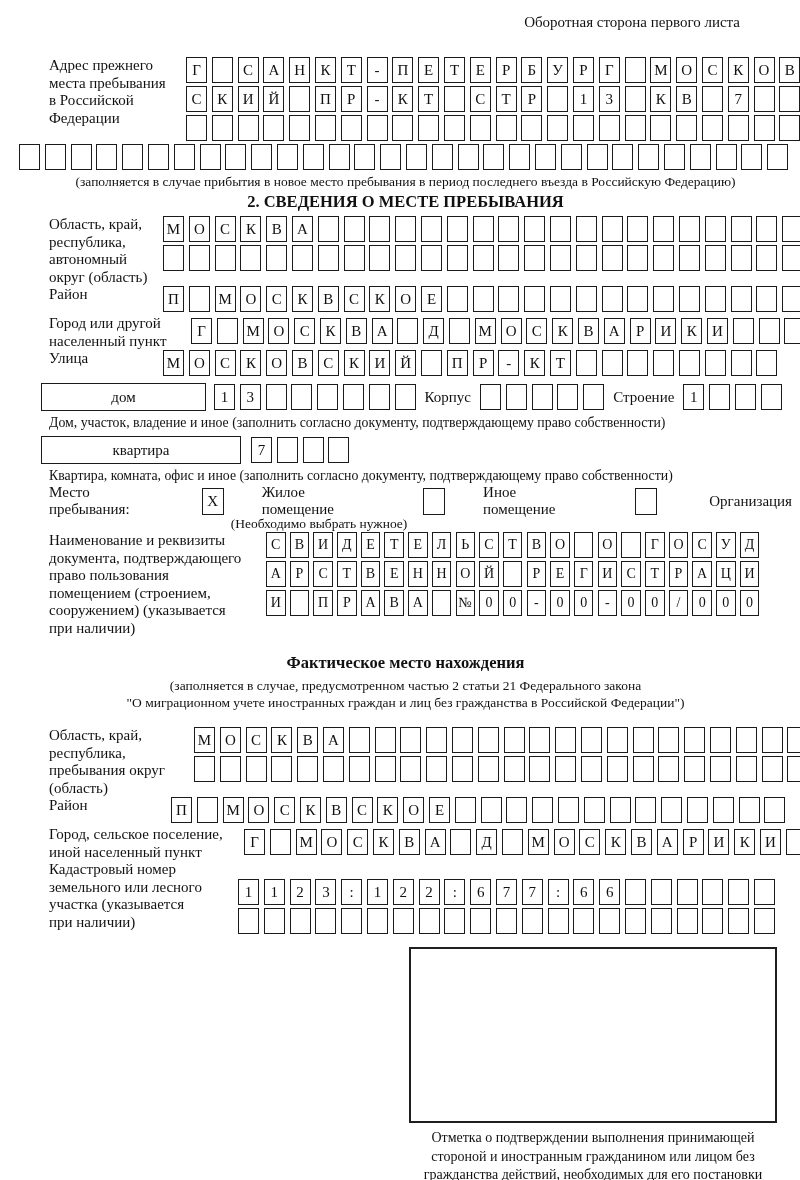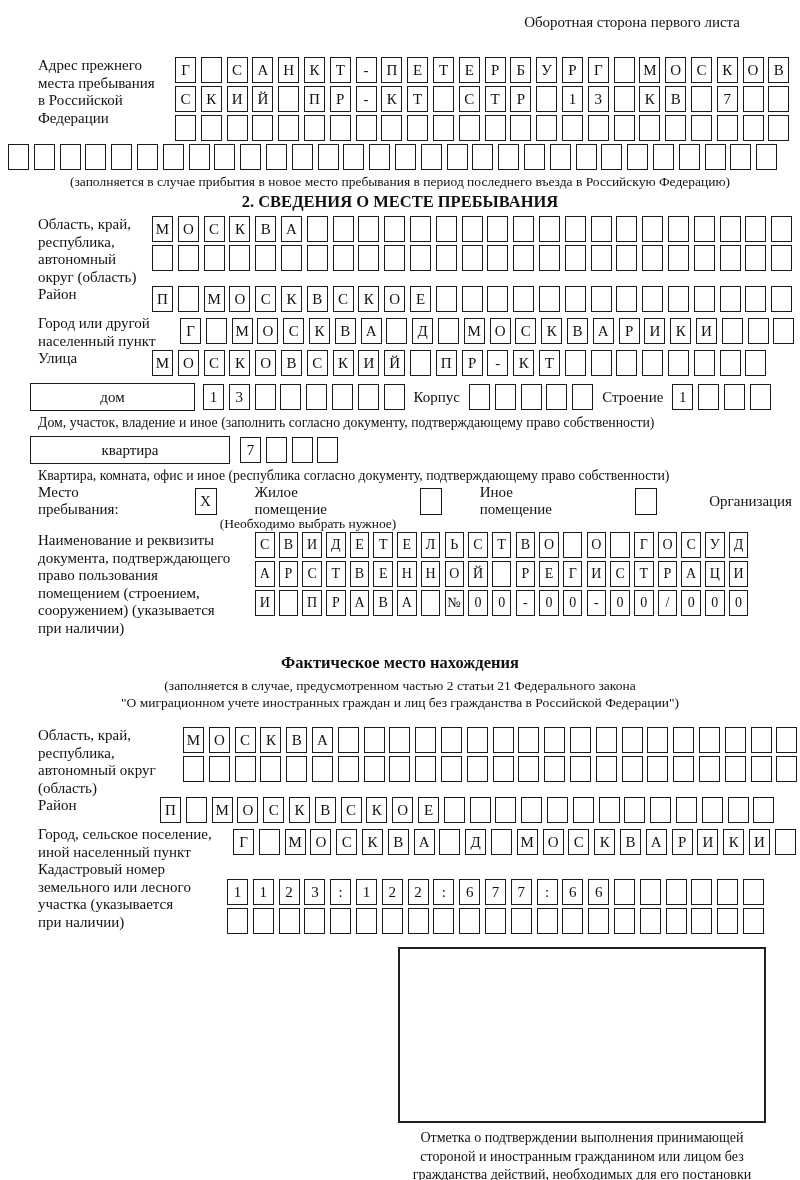--- a/index.html
+++ b/index.html
@@ -1,21 +1,21 @@
 <!DOCTYPE html>
 <html><head>
 <meta charset="utf-8">
 <style>
   html,body{margin:0;padding:0;background:#fff;}
   body{
     width:800px;height:1180px;overflow:hidden;
     font-family:"Liberation Serif","DejaVu Serif",serif;
     color:#111;
   }
-  .page{width:800px;height:1028px;box-sizing:border-box;padding:14px 8px 0 8px;}
+  .page{width:800px;height:1028px;box-sizing:border-box;padding:14px 8px 0 19px;}
   .page-header{font-size:15px;text-align:right;padding-right:52px;}
 
   .fieldblock{display:flex;align-items:flex-start;}
   .flabel{font-size:15px;line-height:17.5px;padding-left:30px;box-sizing:border-box;flex:none;}
   .w167{width:167px}.w144{width:144px}.w172{width:172px}.w175{width:175px}
   .w152{width:152px}.w225{width:225px}.w219{width:219px}.w247{width:247px}
   .fgrids{flex:none;}
 
   .cell-row{display:flex;gap:4.8px;height:26px;margin-bottom:3px;}
   .cell{
@@ -379,21 +379,21 @@
   <div class="house-row" style="margin-left:22px">
     <div class="bigbox" style="width:200px">квартира</div>
     <div style="width:10px;flex:none"></div>
     <div class="cell-row" style="margin-bottom:0">
         <span class="cell">7</span>
         <span class="cell"></span>
         <span class="cell"></span>
         <span class="cell"></span>
       </div>
   </div>
-  <div class="leftnote">Квартира, комната, офис и иное (республика согласно документу, подтверждающему право собственности)</div>
+  <div class="leftnote">Квартира, комната, офис и иное (заполнить согласно документу, подтверждающему право собственности)</div>
 
   <div class="stay-row">
     <span>Место пребывания:</span>
     <span class="stay-gap"></span>
     <span class="checkbox">X</span>
     <span class="stay-gap"></span>
     <span>Жилое помещение</span>
     <span class="stay-gap-lg"></span>
     <span class="checkbox"></span>
     <span class="stay-gap"></span>
@@ -490,21 +490,21 @@
   <div class="sec-title mt6">Фактическое место нахождения</div>
   <div class="note center">
       <div>(заполняется в случае, предусмотренном частью 2 статьи 21 Федерального закона</div>
       <div>"О миграционном учете иностранных граждан и лиц без гражданства в Российской Федерации")</div>
     </div>
 
   <div class="fieldblock mt6">
     <div class="flabel w175">
         <div>Область, край,</div>
         <div>республика,</div>
-        <div>автономный округ</div>
+        <div>пребывания округ</div>
         <div>(область)</div>
       </div>
     <div class="fgrids">
       <div class="cell-row">
           <span class="cell">М</span>
           <span class="cell">О</span>
           <span class="cell">С</span>
           <span class="cell">К</span>
           <span class="cell">В</span>
           <span class="cell">А</span>

